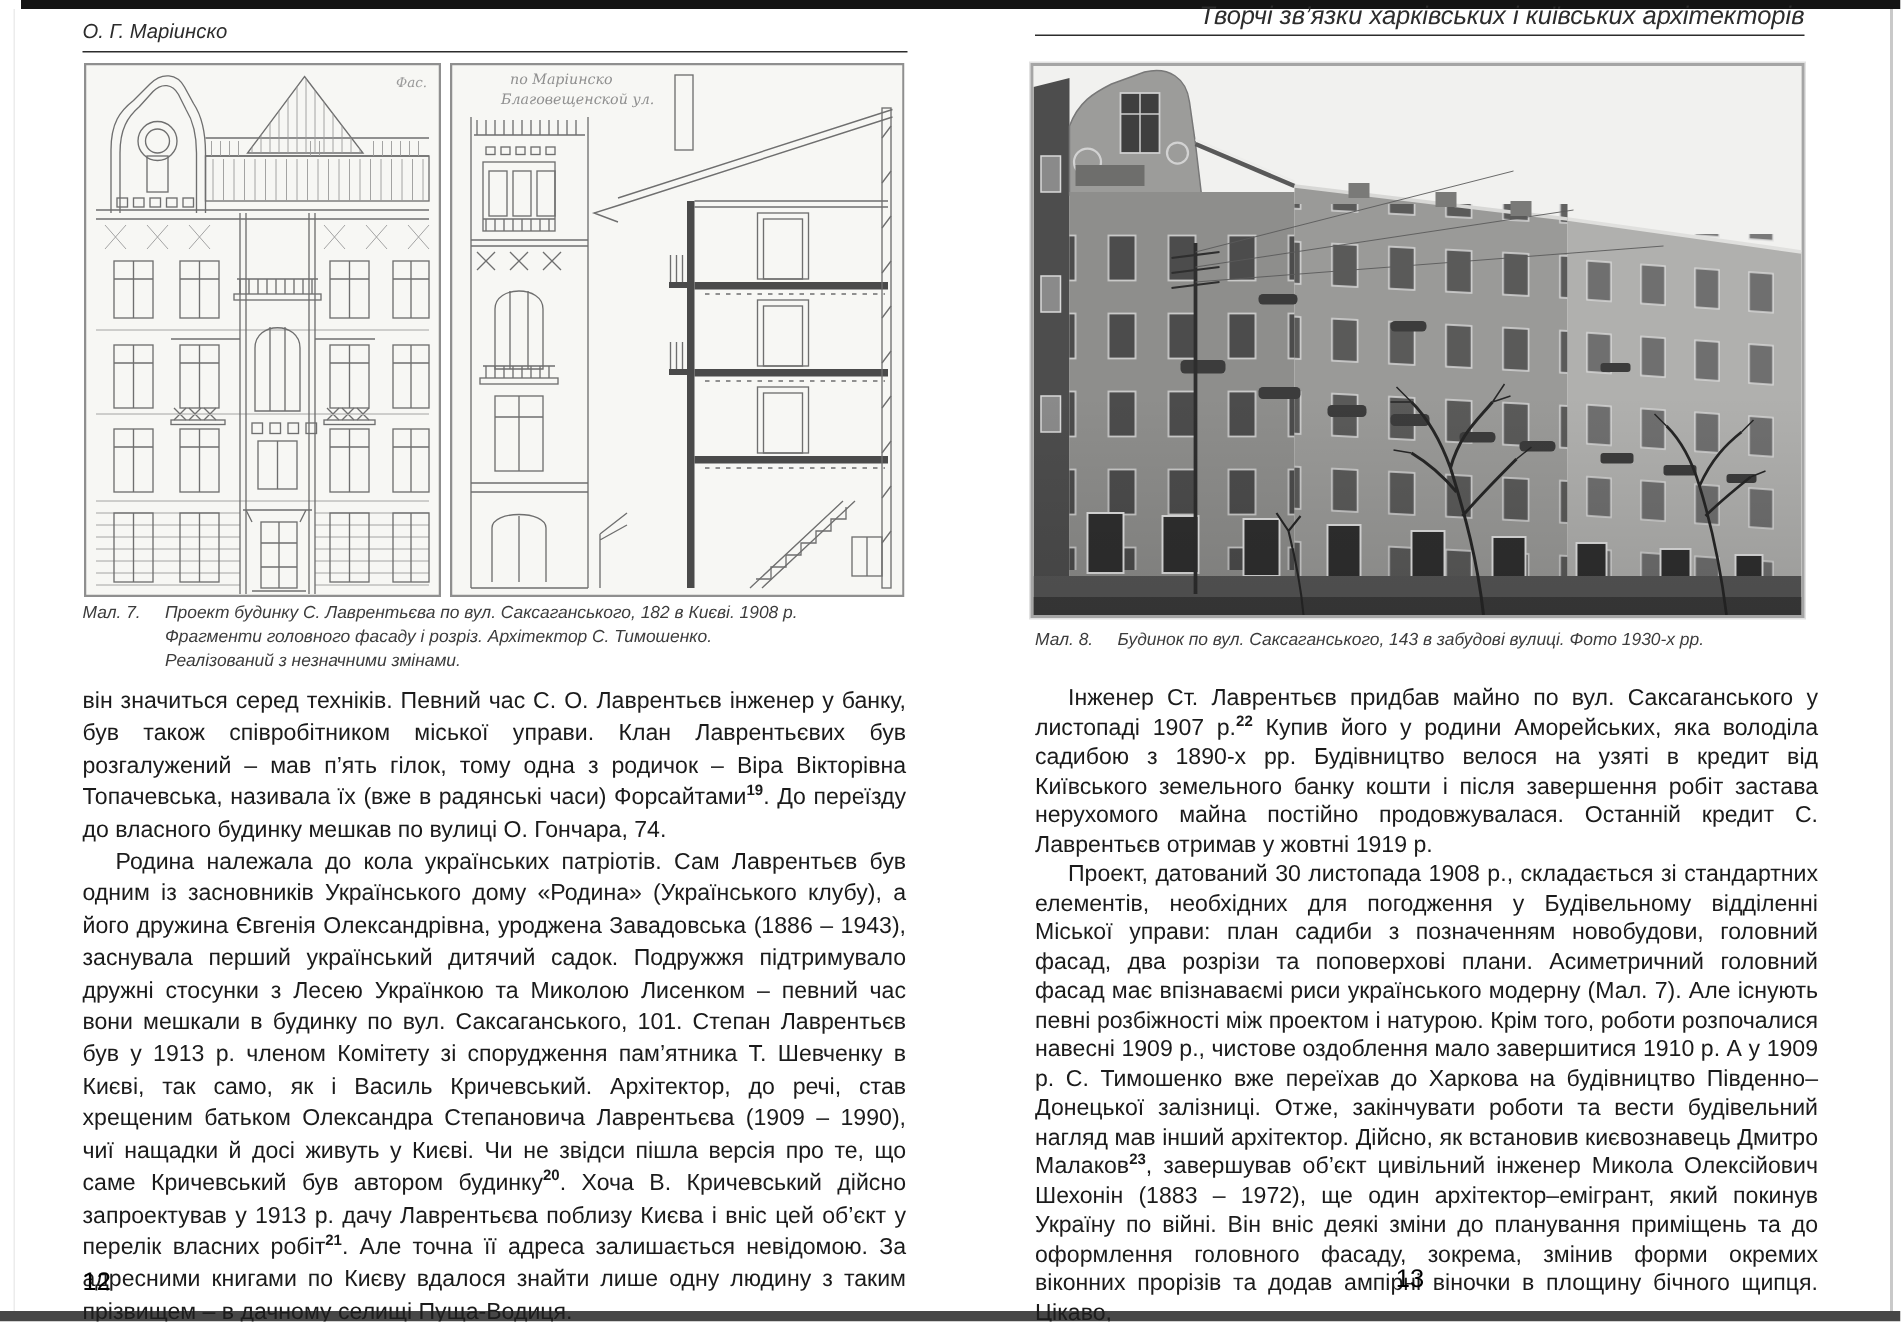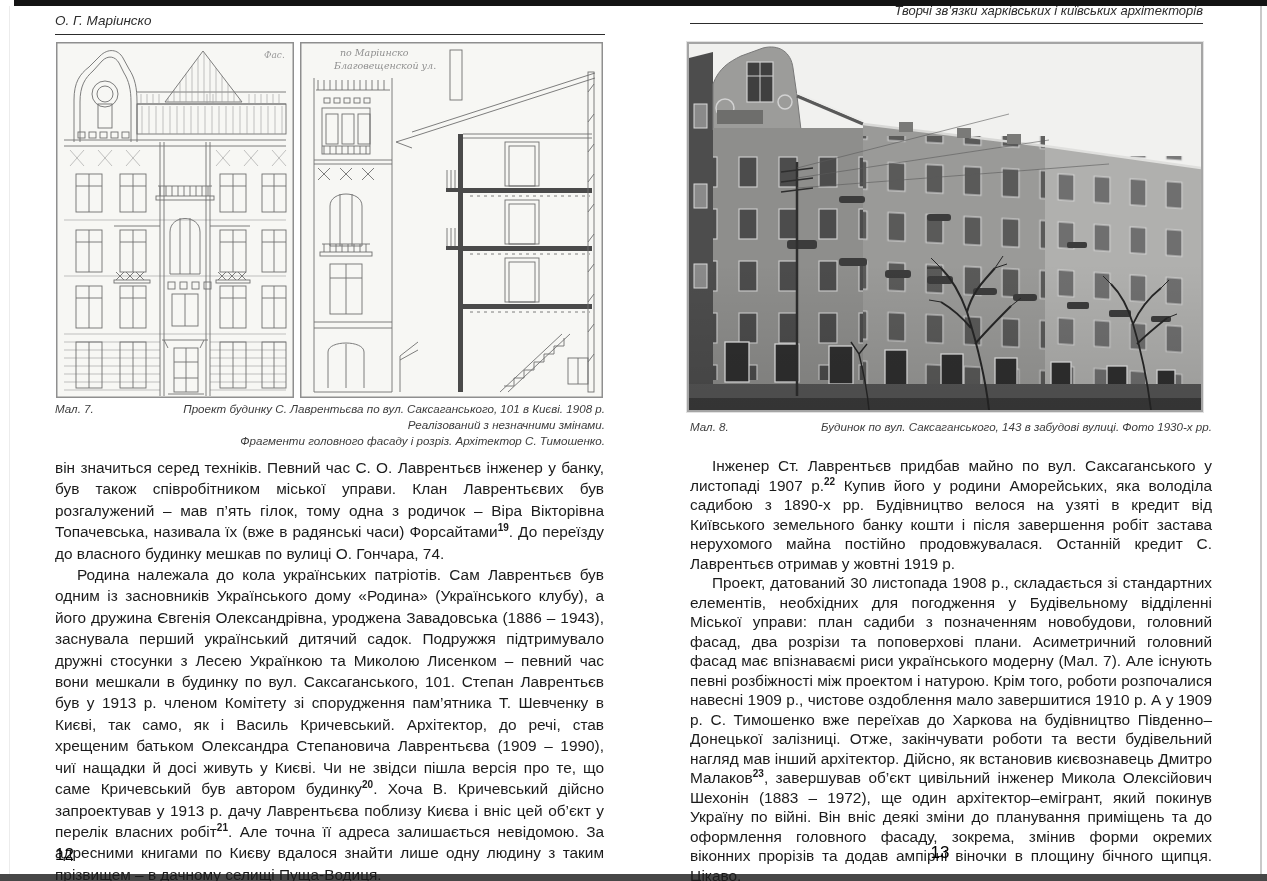--- a/index.html
+++ b/index.html
@@ -13,34 +13,34 @@
   .scan-edge-right{position:absolute;left:1260px;top:6px;height:868px;width:2px;background:#c9c9c9;}
   .scan-edge-left{position:absolute;left:9px;top:6px;height:868px;width:1px;background:#ececec;}
 
   .header-left{
     position:absolute;left:55px;top:13px;width:550px;
     font-style:italic;font-size:13.5px;color:#2c2c2c;
     padding-bottom:6px;border-bottom:1.5px solid #2c2c2c;
   }
   .header-right{
     position:absolute;left:690px;top:4px;width:513px;text-align:right;
-    font-style:italic;font-size:13px;line-height:14.5px;color:#2c2c2c;
+    font-style:italic;font-size:17px;line-height:14.5px;color:#2c2c2c;
     padding-bottom:4px;border-bottom:1.5px solid #2c2c2c;
   }
 
   .fig-left{position:absolute;left:56px;top:42px;width:458px;height:356px;}
   .fig-left svg{position:absolute;top:0;}
   .fig-right{
     position:absolute;left:687px;top:42px;width:516px;height:370px;
     border:2px solid #a5a5a5;box-sizing:border-box;background:#efefed;
     box-shadow:0 0 0 1px #e2e2e2;
   }
   .fig-right svg{width:100%;height:100%;display:block;}
 
-  .caption{position:absolute;font-style:italic;font-size:11.6px;line-height:15.8px;color:#3c3c3c;text-align:right;}
+  .caption{position:absolute;font-style:italic;font-size:11.6px;line-height:15.8px;color:#3c3c3c;}
   .caption .cap-label{position:absolute;left:0;top:0;}
   .caption .cap-lines{margin-left:55px;}
   #caption-left{left:55px;top:401px;width:550px;}
   #caption-right{left:690px;top:419px;width:522px;}
 
   .body-col{position:absolute;text-align:justify;font-size:15.4px;}
   #body-left{left:55px;top:457px;width:549px;line-height:21.4px;}
   #body-right{left:690px;top:456px;width:522px;line-height:19.5px;}
   .para{margin:0;}
   .para.indent{text-indent:22px;}
@@ -219,23 +219,23 @@
       <rect x="268" y="316" width="20" height="26"></rect>
         <path d="M278,316 V342"></path>
       <path d="M118,300 l-18,14 M118,308 l-18,10 M100,314 V350"></path>
     </g>
   </svg>
 </div>
 
 <div class="caption" id="caption-left">
   <span class="cap-label">Мал. 7.</span>
   <div class="cap-lines">
-      <div>Проект будинку С. Лаврентьєва по вул. Саксаганського, 101 в Києві. 1908 р.</div>
+      <div>Проект будинку С. Лаврентьєва по вул. Саксаганського, 182 в Києві. 1908 р.</div>
+      <div>Фрагменти головного фасаду і розріз. Архітектор С. Тимошенко.</div>
       <div>Реалізований з незначними змінами.</div>
-      <div>Фрагменти головного фасаду і розріз. Архітектор С. Тимошенко.</div>
     </div>
 </div>
 
 <div class="body-col" id="body-left">
     <p class="para"><span>він значиться серед техніків. Певний час С. О. Лаврентьєв інженер у банку, був також співробітником міської управи. Клан Лаврентьєвих був розгалужений – мав п’ять гілок, тому одна з родичок – Віра Вікторівна Топачевська, називала їх (вже в радянські часи) Форсайтами</span><sup>19</sup><span>. До переїзду до власного будинку мешкав по вулиці О. Гончара, 74.</span></p>
     <p class="para indent"><span>Родина належала до кола українських патріотів. Сам Лаврентьєв був одним із засновників Українського дому «Родина» (Українського клубу), а його дружина Євгенія Олександрівна, уроджена Завадовська (1886 – 1943), заснувала перший український дитячий садок. Подружжя підтримувало дружні стосунки з Лесею Українкою та Миколою Лисенком – певний час вони мешкали в будинку по вул. Саксаганського, 101. Степан Лаврентьєв був у 1913 р. членом Комітету зі спорудження пам’ятника Т. Шевченку в Києві, так само, як і Василь Кричевський. Архітектор, до речі, став хрещеним батьком Олександра Степановича Лаврентьєва (1909 – 1990), чиї нащадки й досі живуть у Києві. Чи не звідси пішла версія про те, що саме Кричевський був автором будинку</span><sup>20</sup><span>. Хоча В. Кричевський дійсно запроектував у 1913 р. дачу Лаврентьєва поблизу Києва і вніс цей об’єкт у перелік власних робіт</span><sup>21</sup><span>. Але точна її адреса залишається невідомою. За адресними книгами по Києву вдалося знайти лише одну людину з таким прізвищем – в дачному селищі Пуща-Водиця.</span></p>
   </div>
 
 <div class="pagenum" id="pagenum-left">12</div>
 

